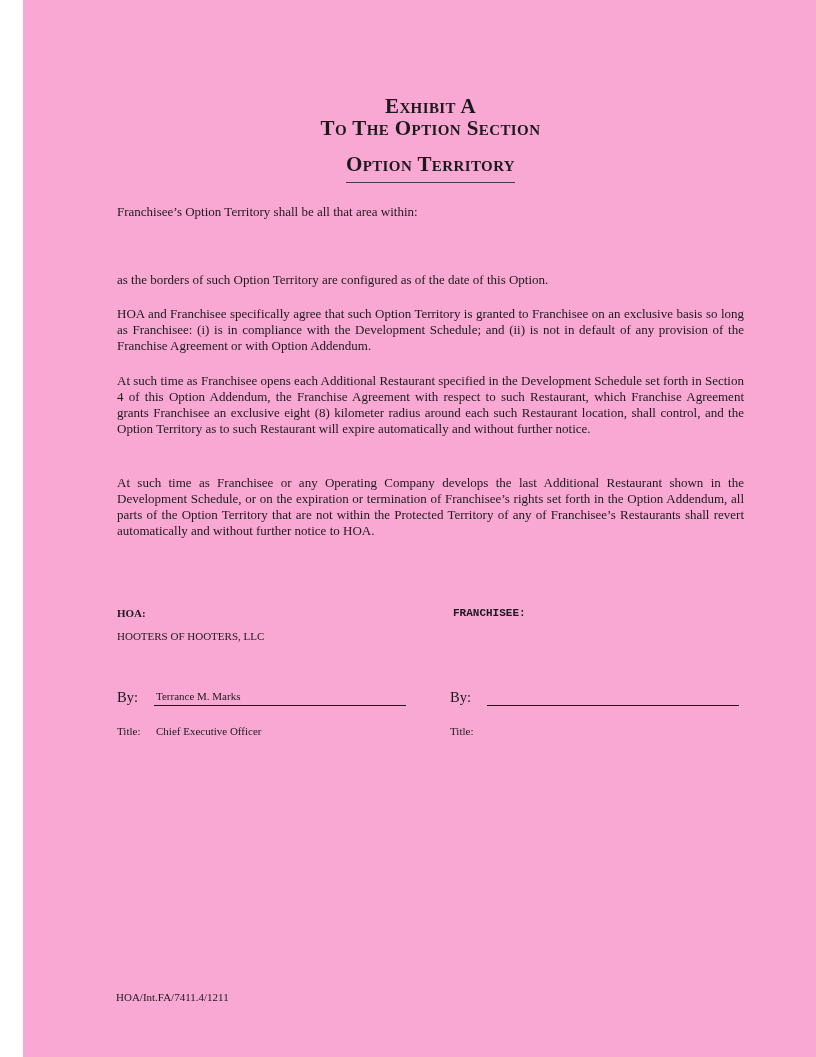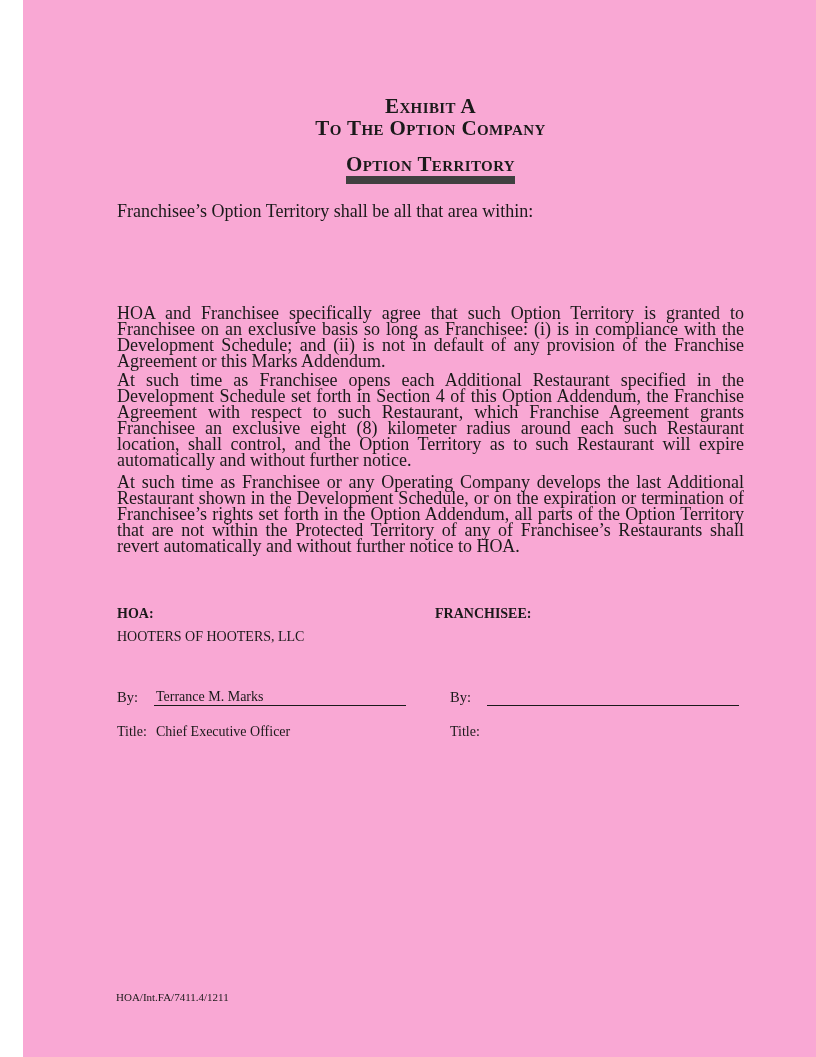--- a/index.html
+++ b/index.html
@@ -25,77 +25,78 @@
   }
   .doc-title {
     font-weight: bold;
     font-variant: small-caps;
     font-size: 21px;
     letter-spacing: 0.4px;
     line-height: 22px;
   }
   .heading-underline {
     display: inline-block;
-    border-bottom: 8px solid #404040;
-    padding-bottom: 1px;
+    border-bottom: 1px solid #404040;
+    padding-bottom: 7px;
   }
   .body-text {
     left: 94px;
     width: 627px;
-    font-size: 18px;
+    font-size: 13px;
     line-height: 15.9px;
     margin: 0;
   }
   .justified { text-align: justify; }
   .bold { font-weight: bold; }
   .by-row {
     display: flex;
     align-items: center;
   }
   .by-row .by-label {
     flex: 0 0 auto;
     font-size: 14.5px;
   }
   .sig-line {
     flex: 1 1 auto;
     margin-left: 16px;
     height: 15px;
     border-bottom: 1.5px solid #1a1a1a;
   }
-  .small-line { font-size: 14px; line-height: 15.9px; }
+  .small-line { font-size: 11px; line-height: 15.9px; }
   .footer-text {
     font-size: 11px;
   }
 </style>
 </head>
 <body>
 
 <div class="page">
 
   <div class="abs center-block doc-title" style="top: 95px;">Exhibit A</div>
 
-  <div class="abs center-block doc-title" style="top: 117px;">To The Option Company</div>
+  <div class="abs center-block doc-title" style="top: 117px;">To The Option Section</div>
 
   <div class="abs center-block" style="top: 153px;">
     <span class="doc-title heading-underline">Option Territory</span>
   </div>
 
   <p class="abs body-text" style="top: 204px;">Franchisee’s Option Territory shall be all that area within:</p>
 
+  <p class="abs body-text" style="top: 272px;">as the borders of such Option Territory are configured as of the date of this Option.</p>
 
-  <p class="abs body-text justified" style="top: 306px;">HOA and Franchisee specifically agree that such Option Territory is granted to Franchisee on an exclusive basis so long as Franchisee: (i) is in compliance with the Development Schedule; and (ii) is not in default of any provision of the Franchise Agreement or this Marks Addendum.</p>
+  <p class="abs body-text justified" style="top: 306px;">HOA and Franchisee specifically agree that such Option Territory is granted to Franchisee on an exclusive basis so long as Franchisee: (i) is in compliance with the Development Schedule; and (ii) is not in default of any provision of the Franchise Agreement or with Option Addendum.</p>
 
   <p class="abs body-text justified" style="top: 373px;">At such time as Franchisee opens each Additional Restaurant specified in the Development Schedule set forth in Section 4 of this Option Addendum, the Franchise Agreement with respect to such Restaurant, which Franchise Agreement grants Franchisee an exclusive eight (8) kilometer radius around each such Restaurant location, shall control, and the Option Territory as to such Restaurant will expire automatically and without further notice.</p>
 
   <p class="abs body-text justified" style="top: 475px;">At such time as Franchisee or any Operating Company develops the last Additional Restaurant shown in the Development Schedule, or on the expiration or termination of Franchisee’s rights set forth in the Option Addendum, all parts of the Option Territory that are not within the Protected Territory of any of Franchisee’s Restaurants shall revert automatically and without further notice to HOA.</p>
 
 
   <div class="abs small-line bold" style="left: 94px; top: 606px;">HOA:</div>
 
-  <div class="abs small-line bold" style="left: 412px; top: 606px;">FRANCHISEE:</div>
+  <div class="abs small-line bold" style="left: 430px; top: 606px; font-family: Liberation Mono, monospace;">FRANCHISEE:</div>
 
   <div class="abs small-line" style="left: 94px; top: 629px;">HOOTERS OF HOOTERS, LLC</div>
 
   <div class="abs by-row" style="left: 94px; top: 689px; width: 289px;">
     <span class="by-label">By:</span>
     <span class="sig-line"></span>
   </div>
 
   <div class="abs by-row" style="left: 427px; top: 689px; width: 289px;">
     <span class="by-label">By:</span>

